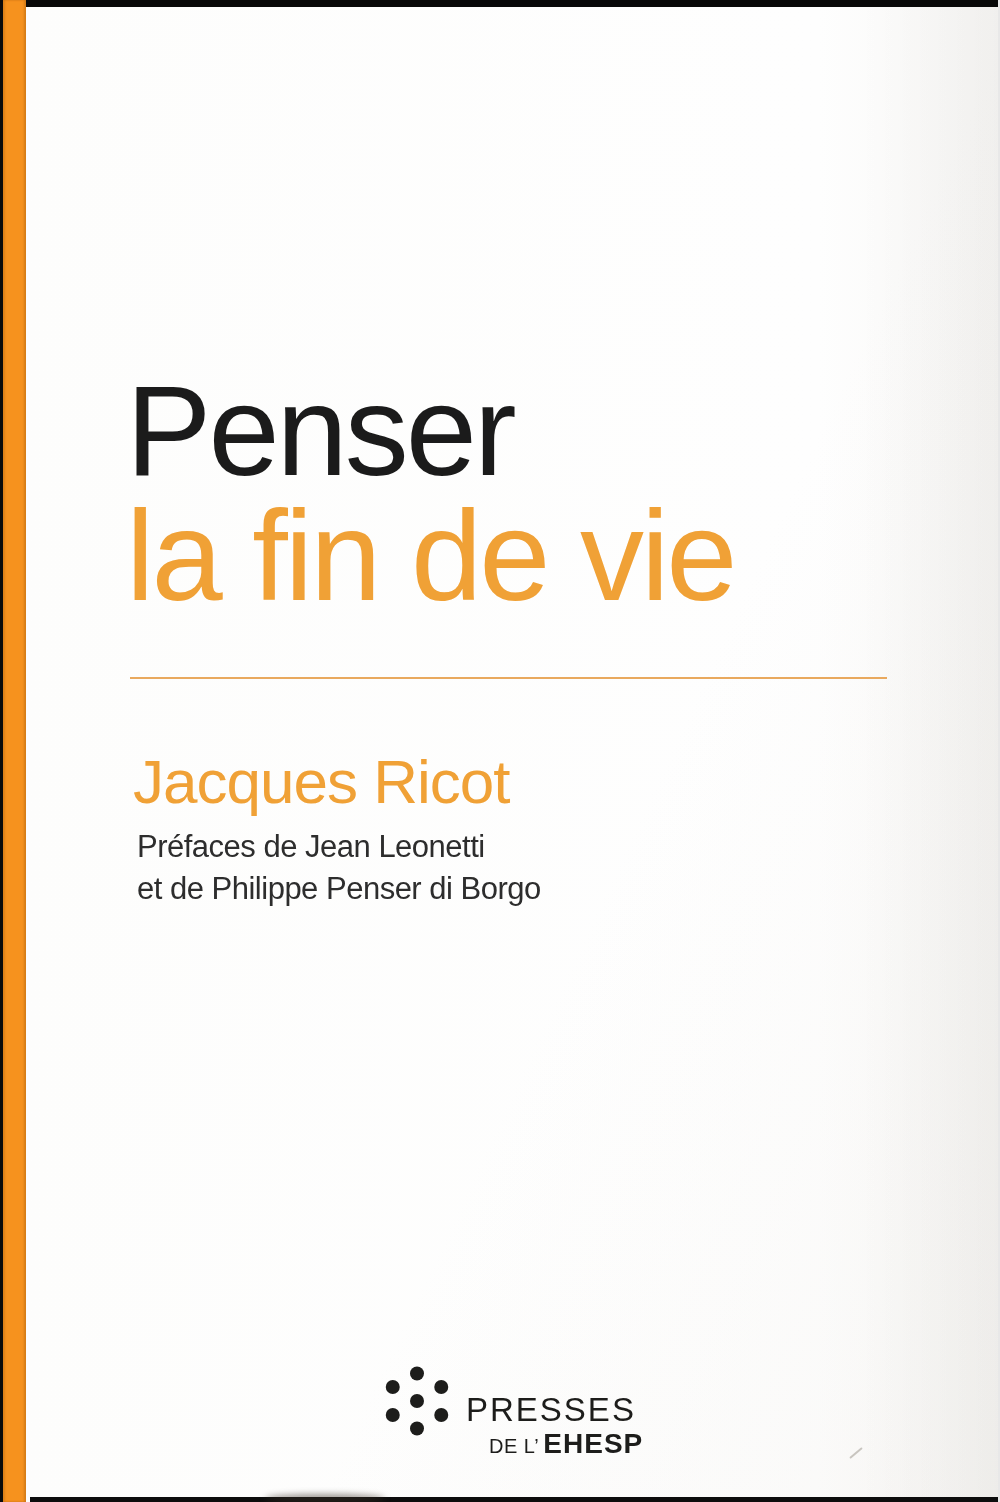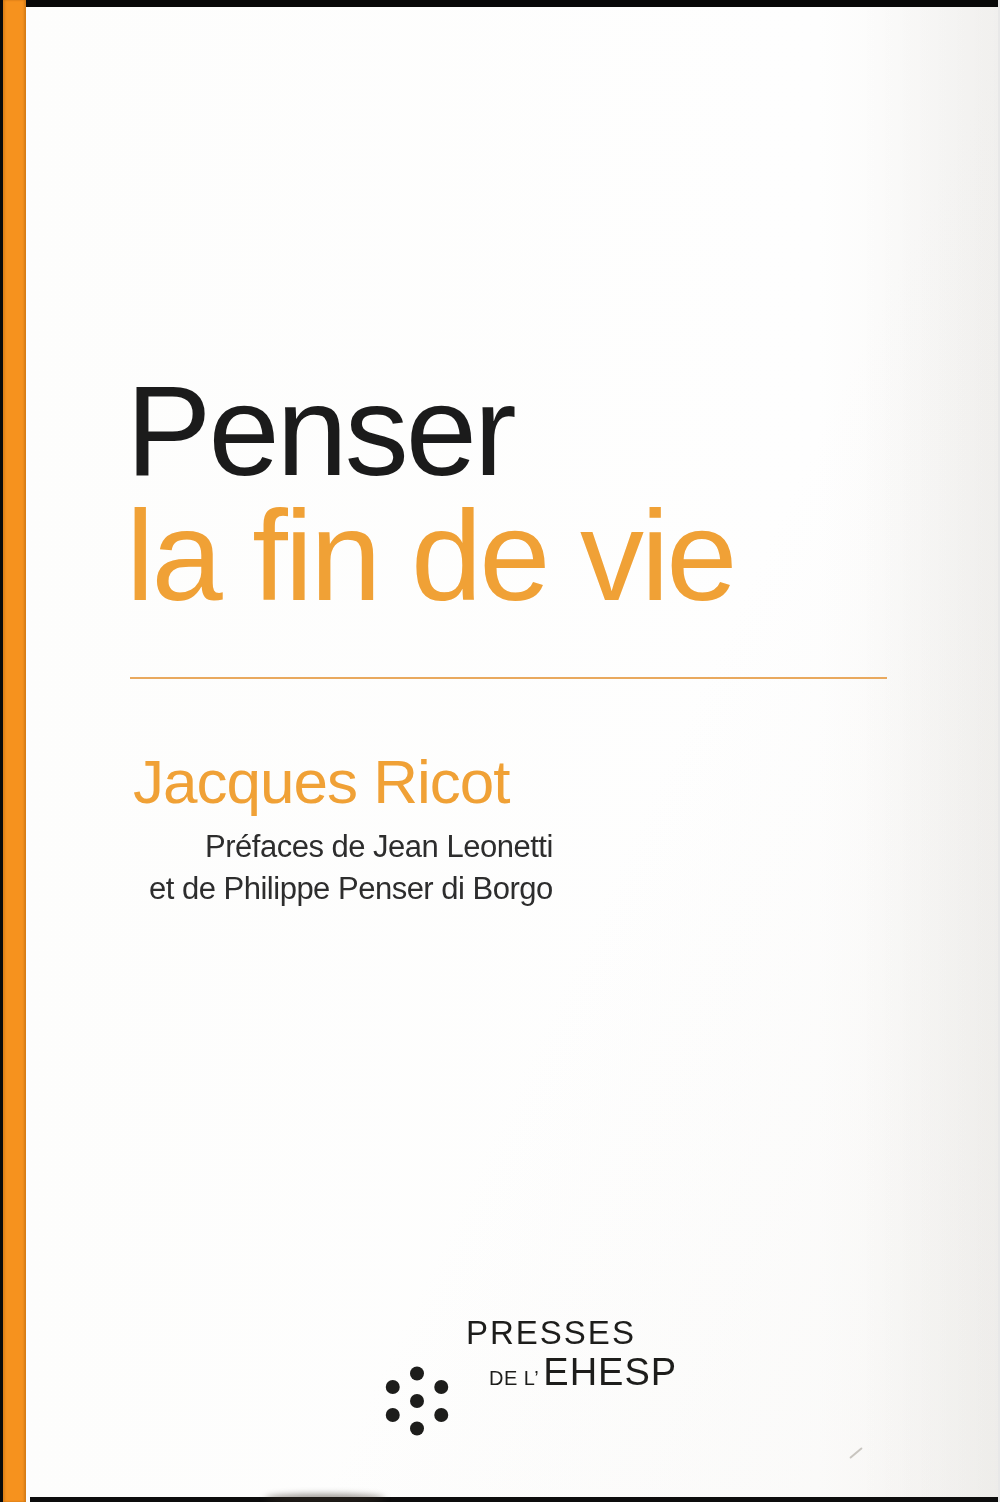--- a/index.html
+++ b/index.html
@@ -51,47 +51,46 @@
   }
   
   .author {
     position: absolute; left: 133px; top: 754px;
     font-size: 62px; line-height: 55px; letter-spacing: -1px;
     font-weight: 400;
     color: #f0a136;
     white-space: nowrap;
   }
   .prefaces {
-    position: absolute; left: 149px; top: 826px;
+    position: absolute; left: 137px; top: 826px;
     font-size: 31px; line-height: 42px; letter-spacing: -0.5px;
     color: #2d2d2d;
     white-space: nowrap;
-    text-align: right;
   }
   
   .logo-dots {
     position: absolute; left: 382px; top: 1366px;
     width: 70px; height: 70px;
   }
   .logo-text {
-    position: absolute; left: 466px; top: 1316px;
+    position: absolute; left: 466px; top: 1393px;
     color: #1d1d1b;
   }
   .logo-text .line1 {
     font-size: 33px; line-height: 33px; letter-spacing: 2px;
     font-weight: 400; white-space: nowrap;
   }
   .logo-text .line2 {
     display: flex; align-items: baseline; margin-top: 2px; white-space: nowrap;
   }
   .logo-text .small-caps {
     font-size: 20px; letter-spacing: 0.5px; margin-right: 4px; font-weight: 400; margin-left: 23px;
   }
   .logo-text .big-caps {
-    font-size: 38px; letter-spacing: 1px; font-weight: 400;
+    font-size: 28px; letter-spacing: 1px; font-weight: 700;
   }
   
   .bottom-smudge {
     position: absolute; left: 265px; top: 1494px;
     width: 120px; height: 9px;
     background: rgba(60,50,40,0.5);
     border-radius: 50%;
     filter: blur(3px);
   }
   .scratch-mark {

